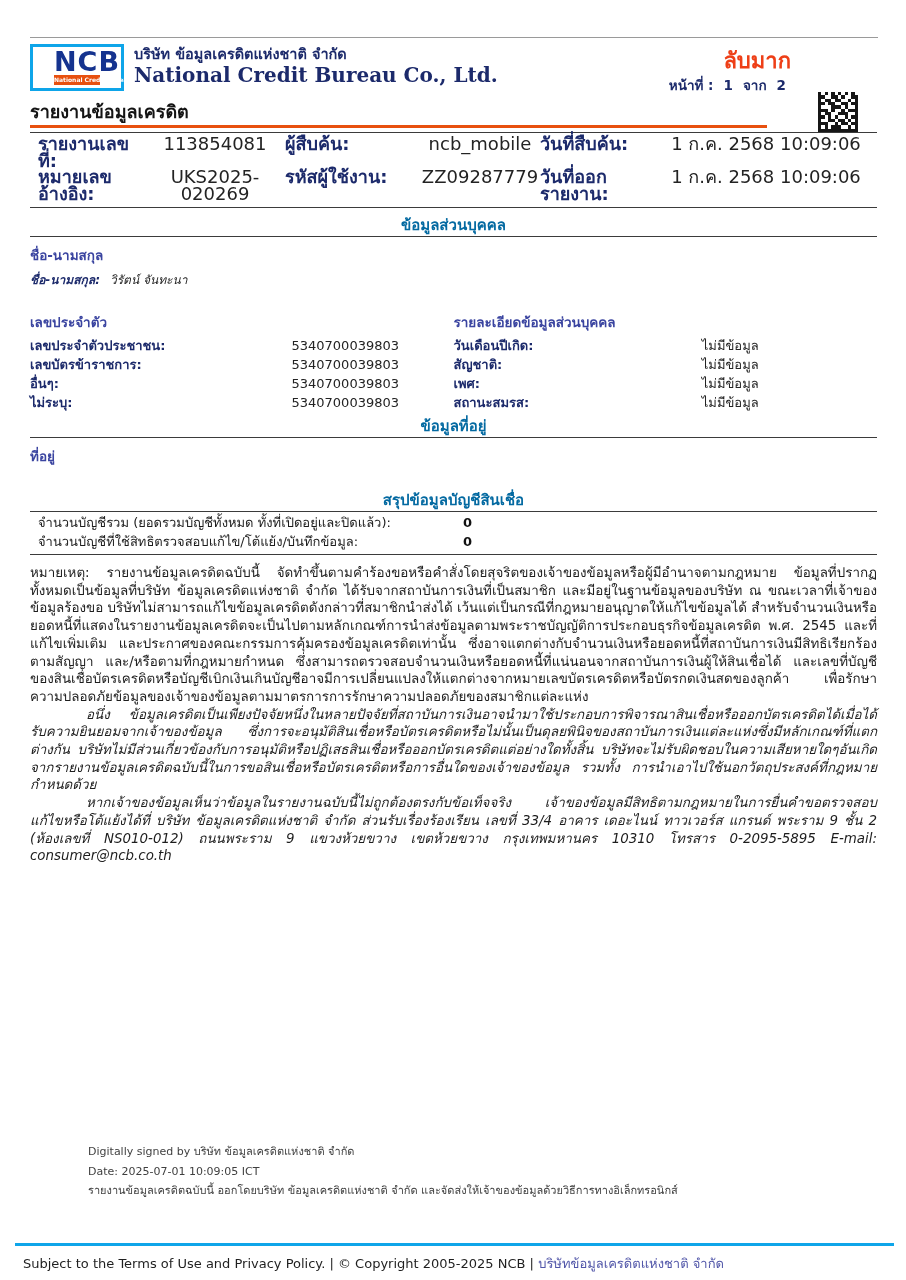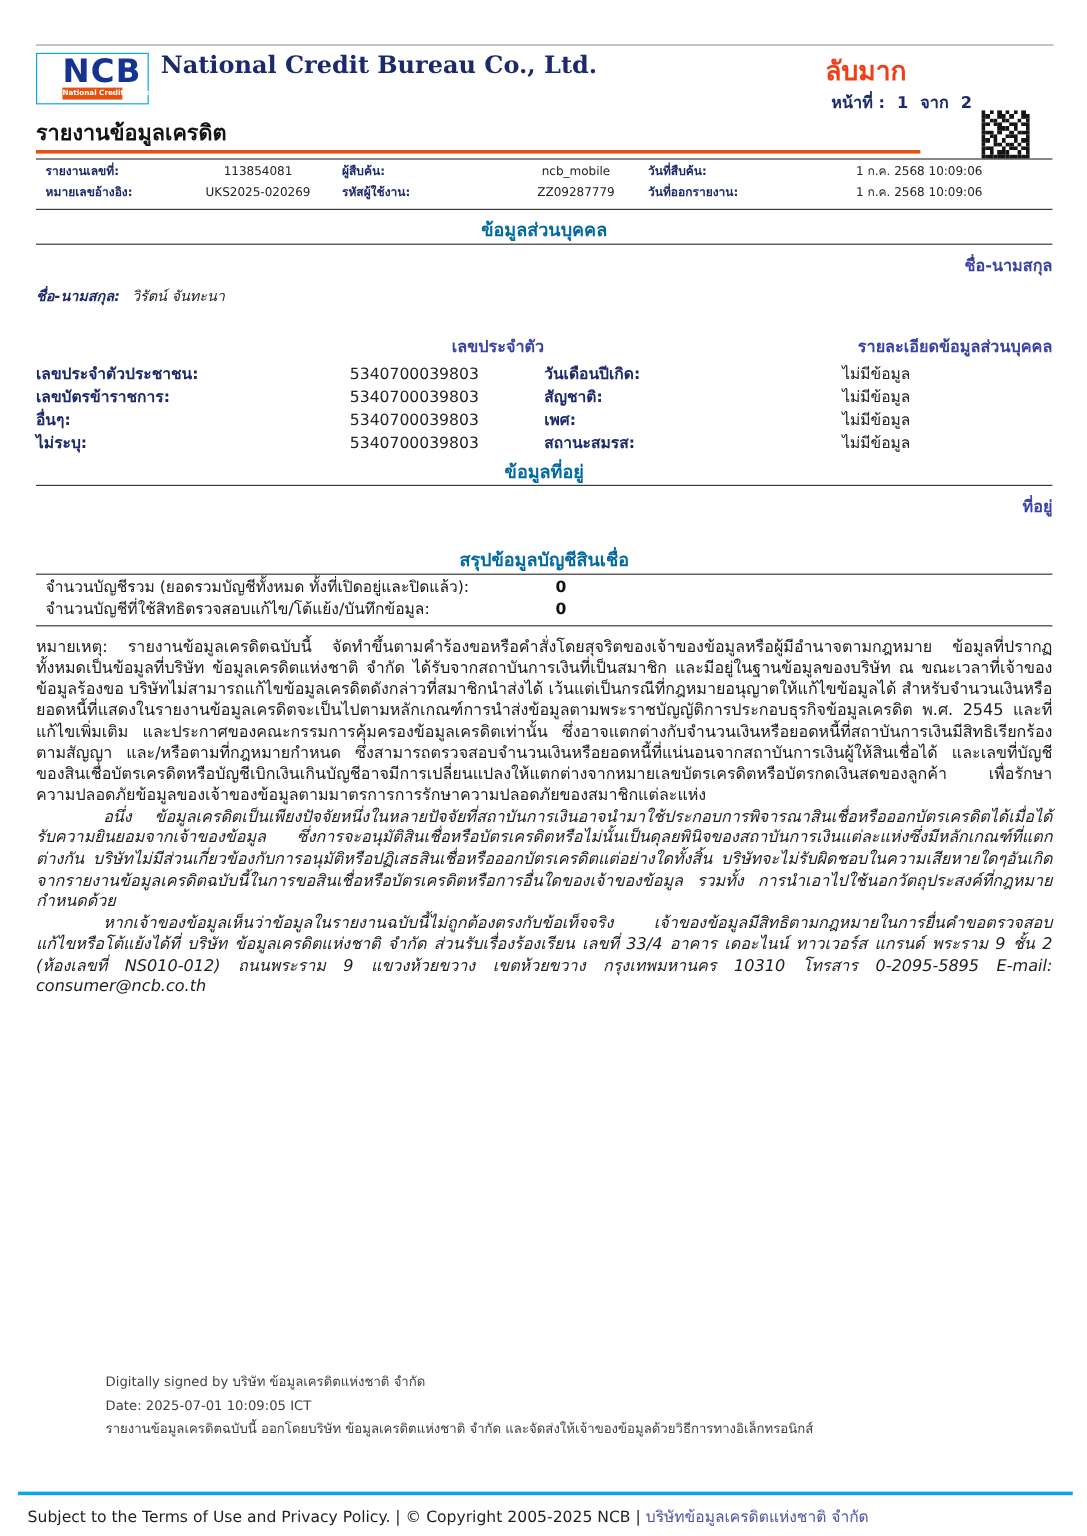--- a/index.html
+++ b/index.html
@@ -8,49 +8,49 @@
     width:906px; height:1280px; position:relative; overflow:hidden;
     font-family:"DejaVu Sans","Liberation Sans",sans-serif;
     color:#1c1c1c;
   }
   .hairline-top { position:absolute; top:37px; left:30px; right:28px; border-top:1px solid #9a9a9a; }
   .content { padding:0 29px 0 30px; }
 
   
   .header-row { display:flex; justify-content:space-between; padding-top:44px; }
   .brand { display:flex; gap:10px; align-items:flex-start; }
-  .logo-box { width:94px; border:1px solid #0ea5e9; background:#fff; padding:2px 21px 3px; }
+  .logo-box { width:94px; border:3px solid #0ea5e9; background:#fff; padding:2px 21px 3px; }
   .logo-ncb { font-size:27px; font-weight:bold; color:#15338f; text-align:center; line-height:26px; letter-spacing:1px; }
   .logo-strip { background:#e8500f; color:#fff; font-size:6px; text-align:center; padding:1px 0 2px; white-space:nowrap; font-weight:bold; }
   .company-th { color:#1c2a6b; font-weight:bold; font-size:14.5px; line-height:21px; }
   .company-en { color:#1c2a6b; font-weight:bold; font-size:20px; line-height:21px; font-family:"DejaVu Serif","Liberation Serif",serif; }
-  .head-right { text-align:left; margin-right:62px; padding-top:4px; }
+  .head-right { text-align:right; margin-right:86px; padding-top:4px; }
   .confidential { font-size:22px; font-weight:bold; color:#ee3f17; line-height:26px; }
   .page-line { font-size:13.5px; font-weight:bold; color:#1c2a6b; }
   .page-line span { margin:0 5px; }
 
   
   .report-title { margin-top:5px; font-size:18px; font-weight:bold; color:#141414; line-height:22px; }
   .orange-rule { height:3px; background:#e8500f; width:737px; margin-top:2px; }
   .dark-rule { border-top:1.5px solid #3b3b3b; }
   .rule-gap { margin-top:4px; }
   .info-grid { display:grid; grid-template-columns:107px 140px 135px 120px 115px 1fr;
-               padding:3px 0 5px 8px; font-size:10px; line-height:16.5px; }
+               padding:3px 0 5px 8px; font-size:18px; line-height:16.5px; }
   .lbl { font-weight:bold; color:#1c2a6b; }
   .val { color:#232323;text-align:center; }
 
   
   .barcode { position:absolute; left:818px; top:92px; width:40px; height:40px;
              display:grid; grid-template-columns:repeat(12,1fr); grid-auto-rows:1fr; }
   .bc1 { background:#161616; } .bc0 { background:transparent; }
 
   
   .section-head { text-align:center; font-size:15px; font-weight:bold; color:#0369a1;
                   padding-bottom:1px; border-bottom:1.6px solid #3b3b3b; line-height:19px; }
-  .sub-blue { color:#3a44a0; font-weight:bold; font-size:13.5px; line-height:18px;text-align:right; }
+  .sub-blue { color:#3a44a0; font-weight:bold; font-size:13.5px; line-height:18px; }
   .name-row { margin-top:6px; font-size:12px;font-style:italic; }
   .name-row .lbl { margin-right:10px; }
 
   .two-col { display:grid; grid-template-columns:1fr 1fr; margin-top:24px; }
   .kv-grid { display:grid; font-size:13px; line-height:19px; margin-top:5px; }
   .kv-left { grid-template-columns:207px 1fr; }
   .kv-right { grid-template-columns:130px 1fr; }
 
   .spacer-addr { height:26px; }
 
@@ -76,20 +76,21 @@
 
 <div class="content">
 
   <div class="header-row">
     <div class="brand">
       <div class="logo-box">
         <div class="logo-ncb">NCB</div>
         <div class="logo-strip">National Credit Bureau</div>
       </div>
       <div>
+        <div class="company-th">บริษัท ข้อมูลเครดิตแห่งชาติ จำกัด</div>
         <div class="company-en">National Credit Bureau Co., Ltd.</div>
       </div>
     </div>
     <div class="head-right">
       <div class="confidential">ลับมาก</div>
       <div class="page-line"><span>หน้าที่ :</span><span>1</span><span>จาก</span><span>2</span></div>
     </div>
   </div>
 
   <div class="report-title">รายงานข้อมูลเครดิต</div>

